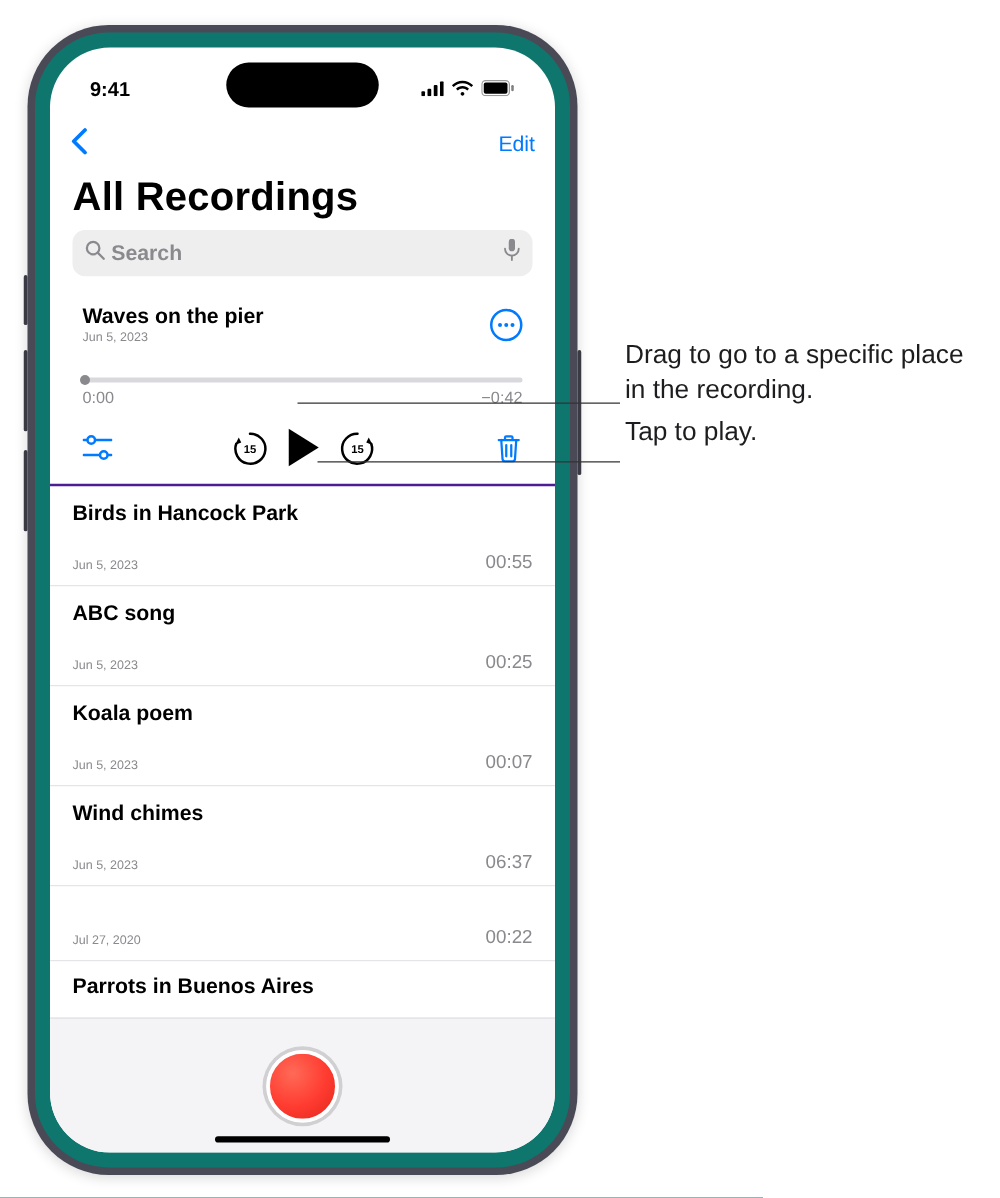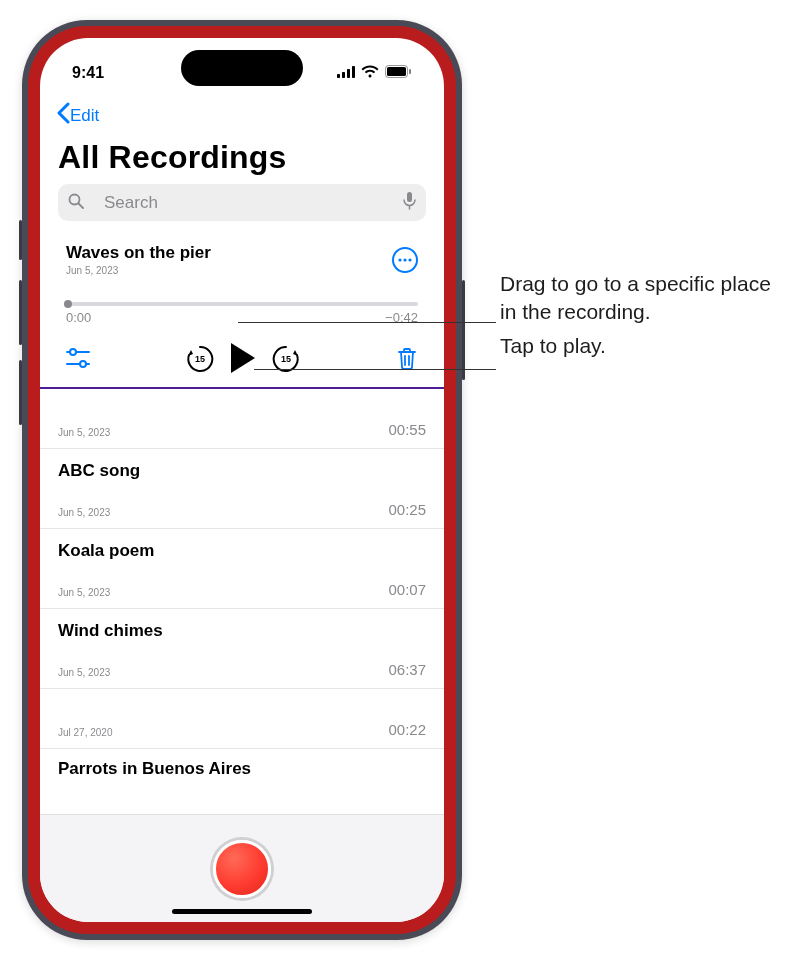--- a/index.html
+++ b/index.html
@@ -42,21 +42,21 @@
     }
     .phone-side-btn { position:absolute; background:#3a3a44; border-radius:2px; }
     .sbtn-1 { right:-3px; top:260px; width:3px; height:100px; }
     .sbtn-2 { left:-3px; top:200px; width:3px; height:40px; }
     .sbtn-3 { left:-3px; top:260px; width:3px; height:65px; }
     .sbtn-4 { left:-3px; top:340px; width:3px; height:65px; }
 
     .phone-inner {
       width: 100%;
       height: 100%;
-      background: #b91c1c;
+      background: #0f766e;
       border-radius: 59px;
       padding: 12px;
     }
     .screen {
       width: 100%;
       height: 100%;
       background: #fff;
       border-radius: 48px;
       overflow: hidden;
       position: relative;
@@ -79,42 +79,43 @@
       display: flex;
       justify-content: space-between;
       align-items: center;
       padding: 14px 32px 0;
       font-size: 16px;
       font-weight: 600;
     }
     .status-right { display: flex; align-items: center; gap: 6px; }
     .nav-bar {
       display: flex;
-      justify-content: flex-start;
+      justify-content: space-between;
       align-items: center;
       padding: 6px 16px 4px;
     }
     .back-chevron { color: #007aff; font-size: 26px; font-weight: 400; }
     .edit-btn { color: #007aff; font-size: 17px; }
     .page-title {
       font-size: 32px;
       font-weight: 700;
       padding: 4px 18px 8px;
       letter-spacing: 0.2px;
     }
     .search-bar {
       margin: 0 18px 8px;
       background: #eeeeef;
       border-radius: 10px;
       height: 37px;
       display: flex;
       align-items: center;
       padding: 0 10px;
       color: #8a8a8e;
-      gap: 20px;
+      gap: 5px;
+      font-weight: bold;
     }
     .search-bar .ph { flex: 1; font-size: 17px; }
     .content { flex: 1; overflow: hidden; }
     .item-row {
       padding: 12px 18px 10px;
       border-bottom: 1px solid #e5e5e7;
     }
     .item-title { font-size: 17px; font-weight: 600; color: #000; }
     .item-date { font-size: 10px; color: #8a8a8e; margin-top: 2px; }
     .item-duration { font-size: 15px; color: #8a8a8e; align-self: flex-end; margin-top: 20px; }
@@ -290,20 +291,21 @@
               <svg width="22" height="24" viewBox="0 0 22 24">
                   <path d="M3 6h16M8 6V4a1 1 0 011-1h4a1 1 0 011 1v2M5 6l1 15a2 2 0 002 2h6a2 2 0 002-2l1-15" stroke="#007aff" stroke-width="1.8" fill="none" stroke-linecap="round" stroke-linejoin="round"></path>
                   <line x1="9" y1="10" x2="9" y2="19" stroke="#007aff" stroke-width="1.8" stroke-linecap="round"></line>
                   <line x1="13" y1="10" x2="13" y2="19" stroke="#007aff" stroke-width="1.8" stroke-linecap="round"></line>
                 </svg>
             </span>
           </div>
         </div>
 
         <div class="item-row">
+          <div class="item-title">Birds in Hancock Park</div>
           <div class="row2">
             <div class="item-date">Jun 5, 2023</div>
             <div class="item-duration">00:55</div>
           </div>
         </div>
         <div class="item-row">
           <div class="item-title">ABC song</div>
           <div class="row2">
             <div class="item-date">Jun 5, 2023</div>
             <div class="item-duration">00:25</div>

